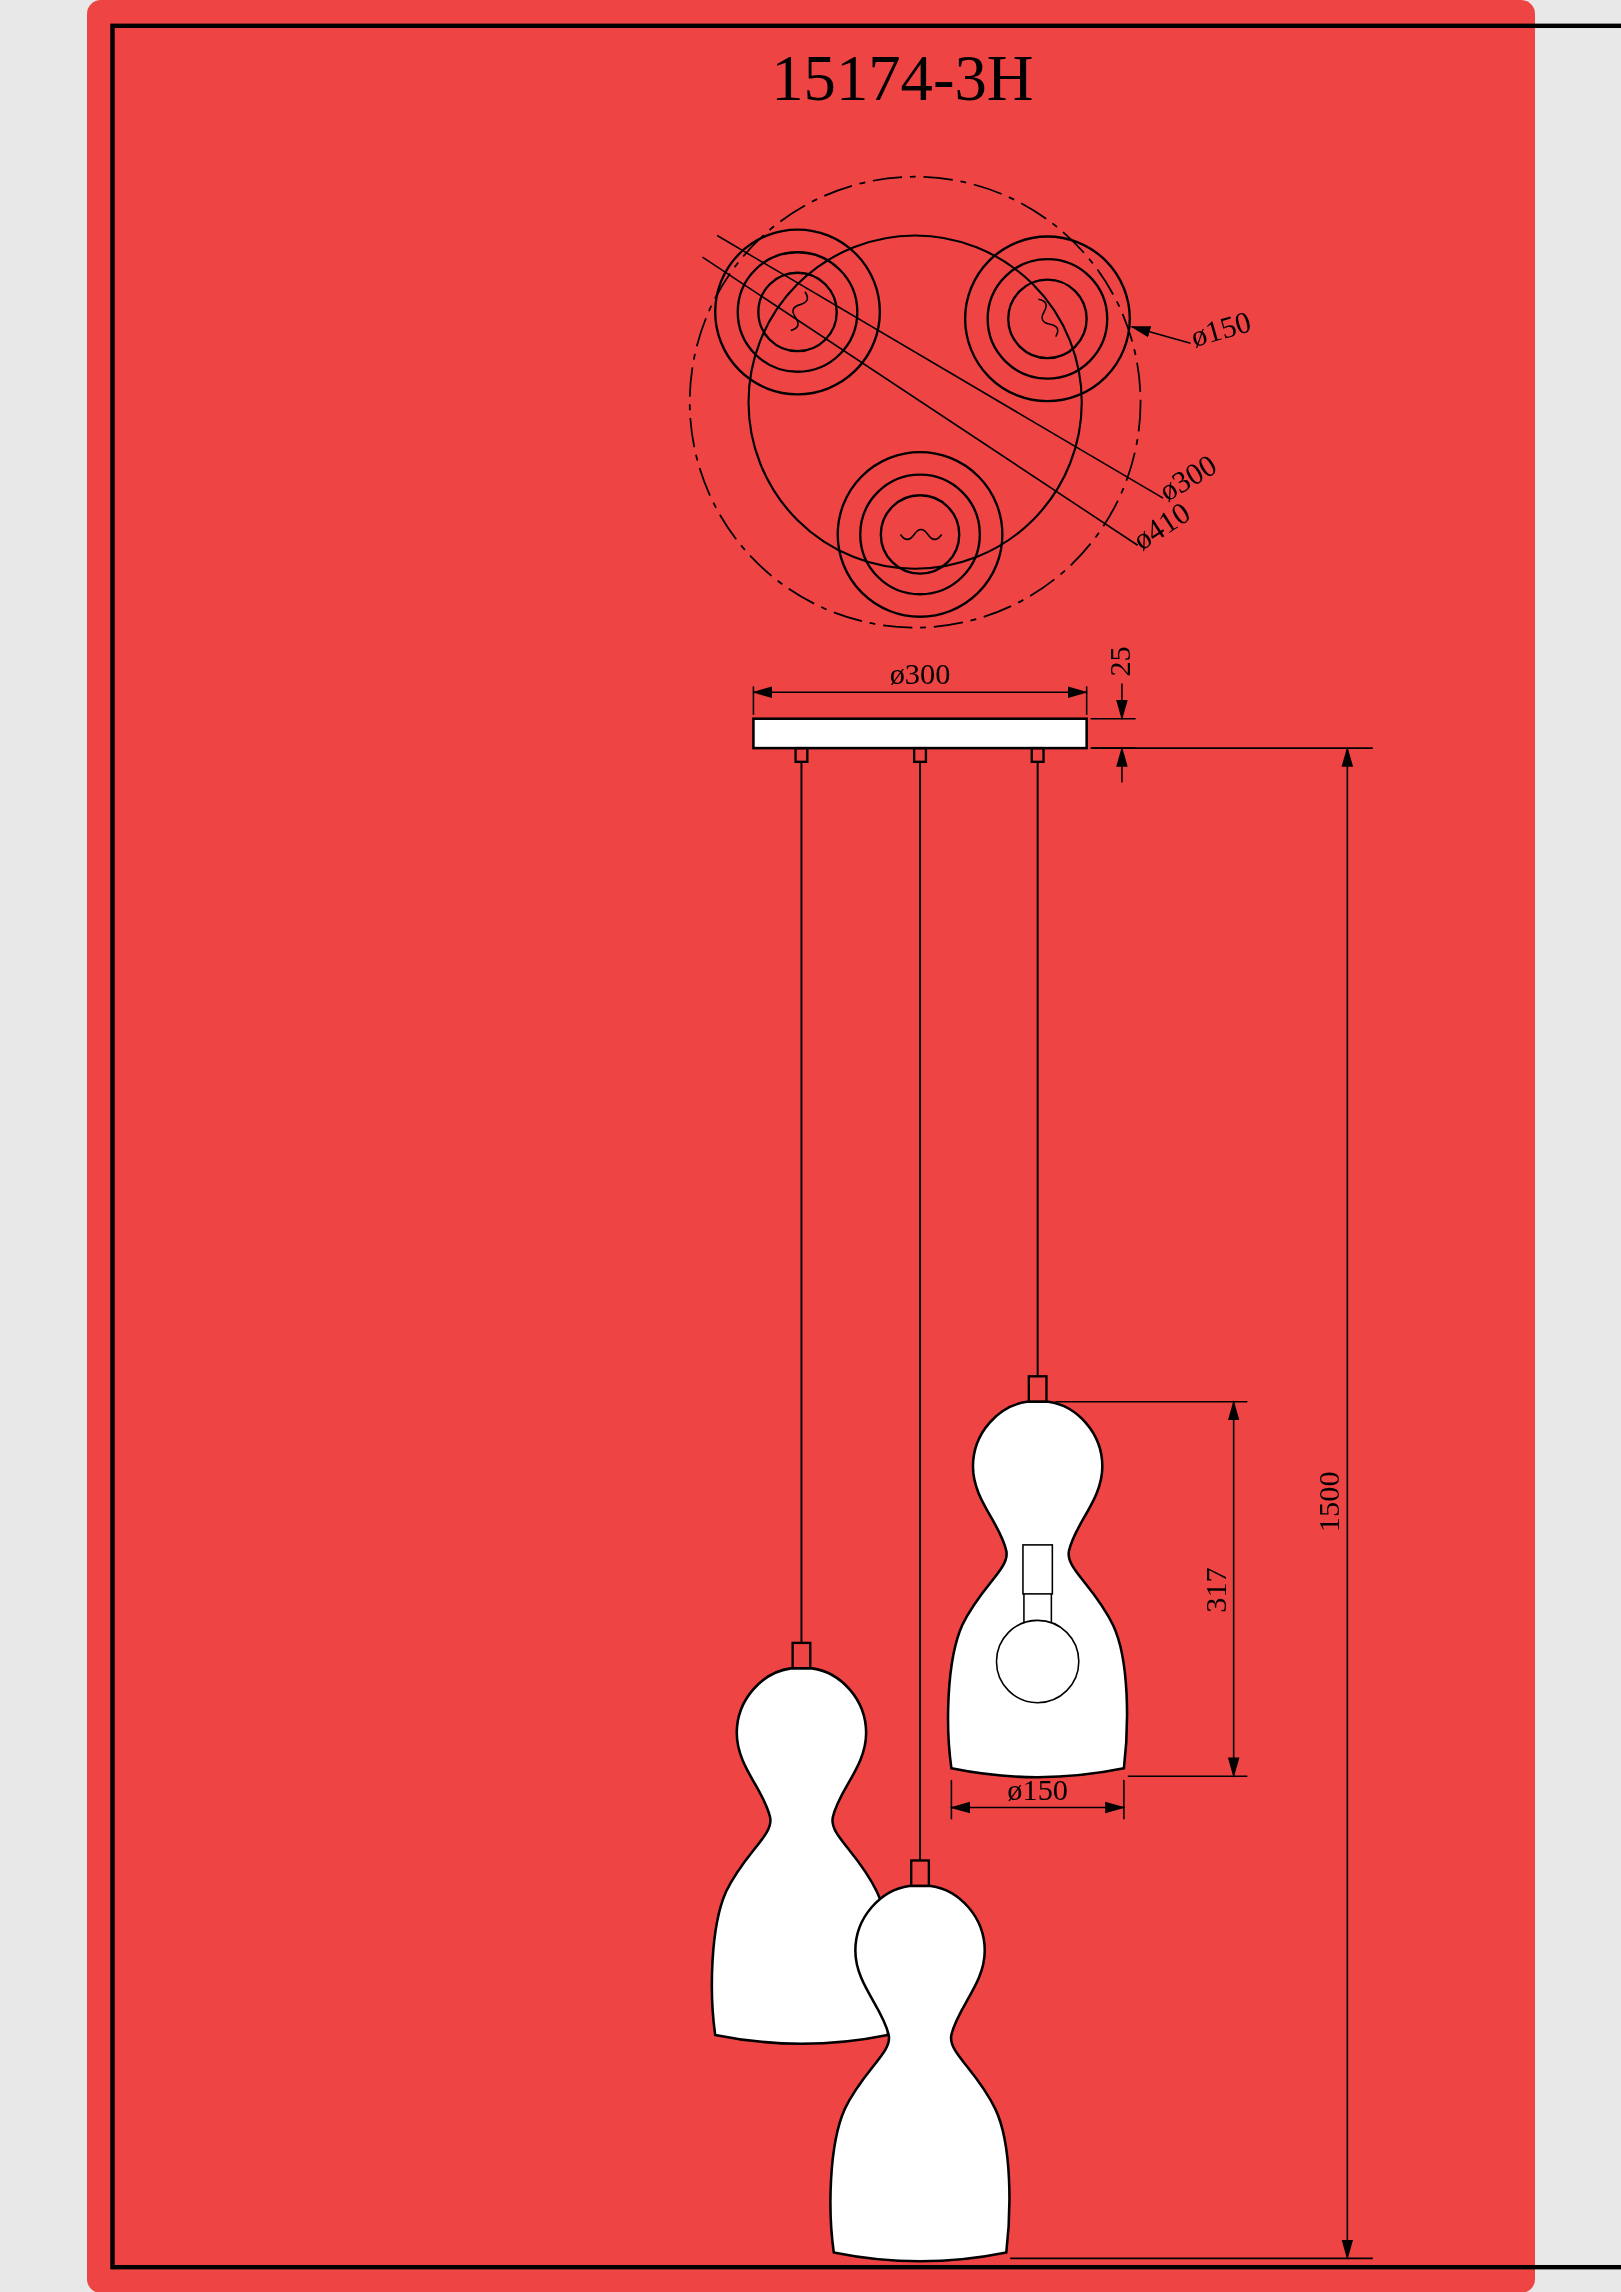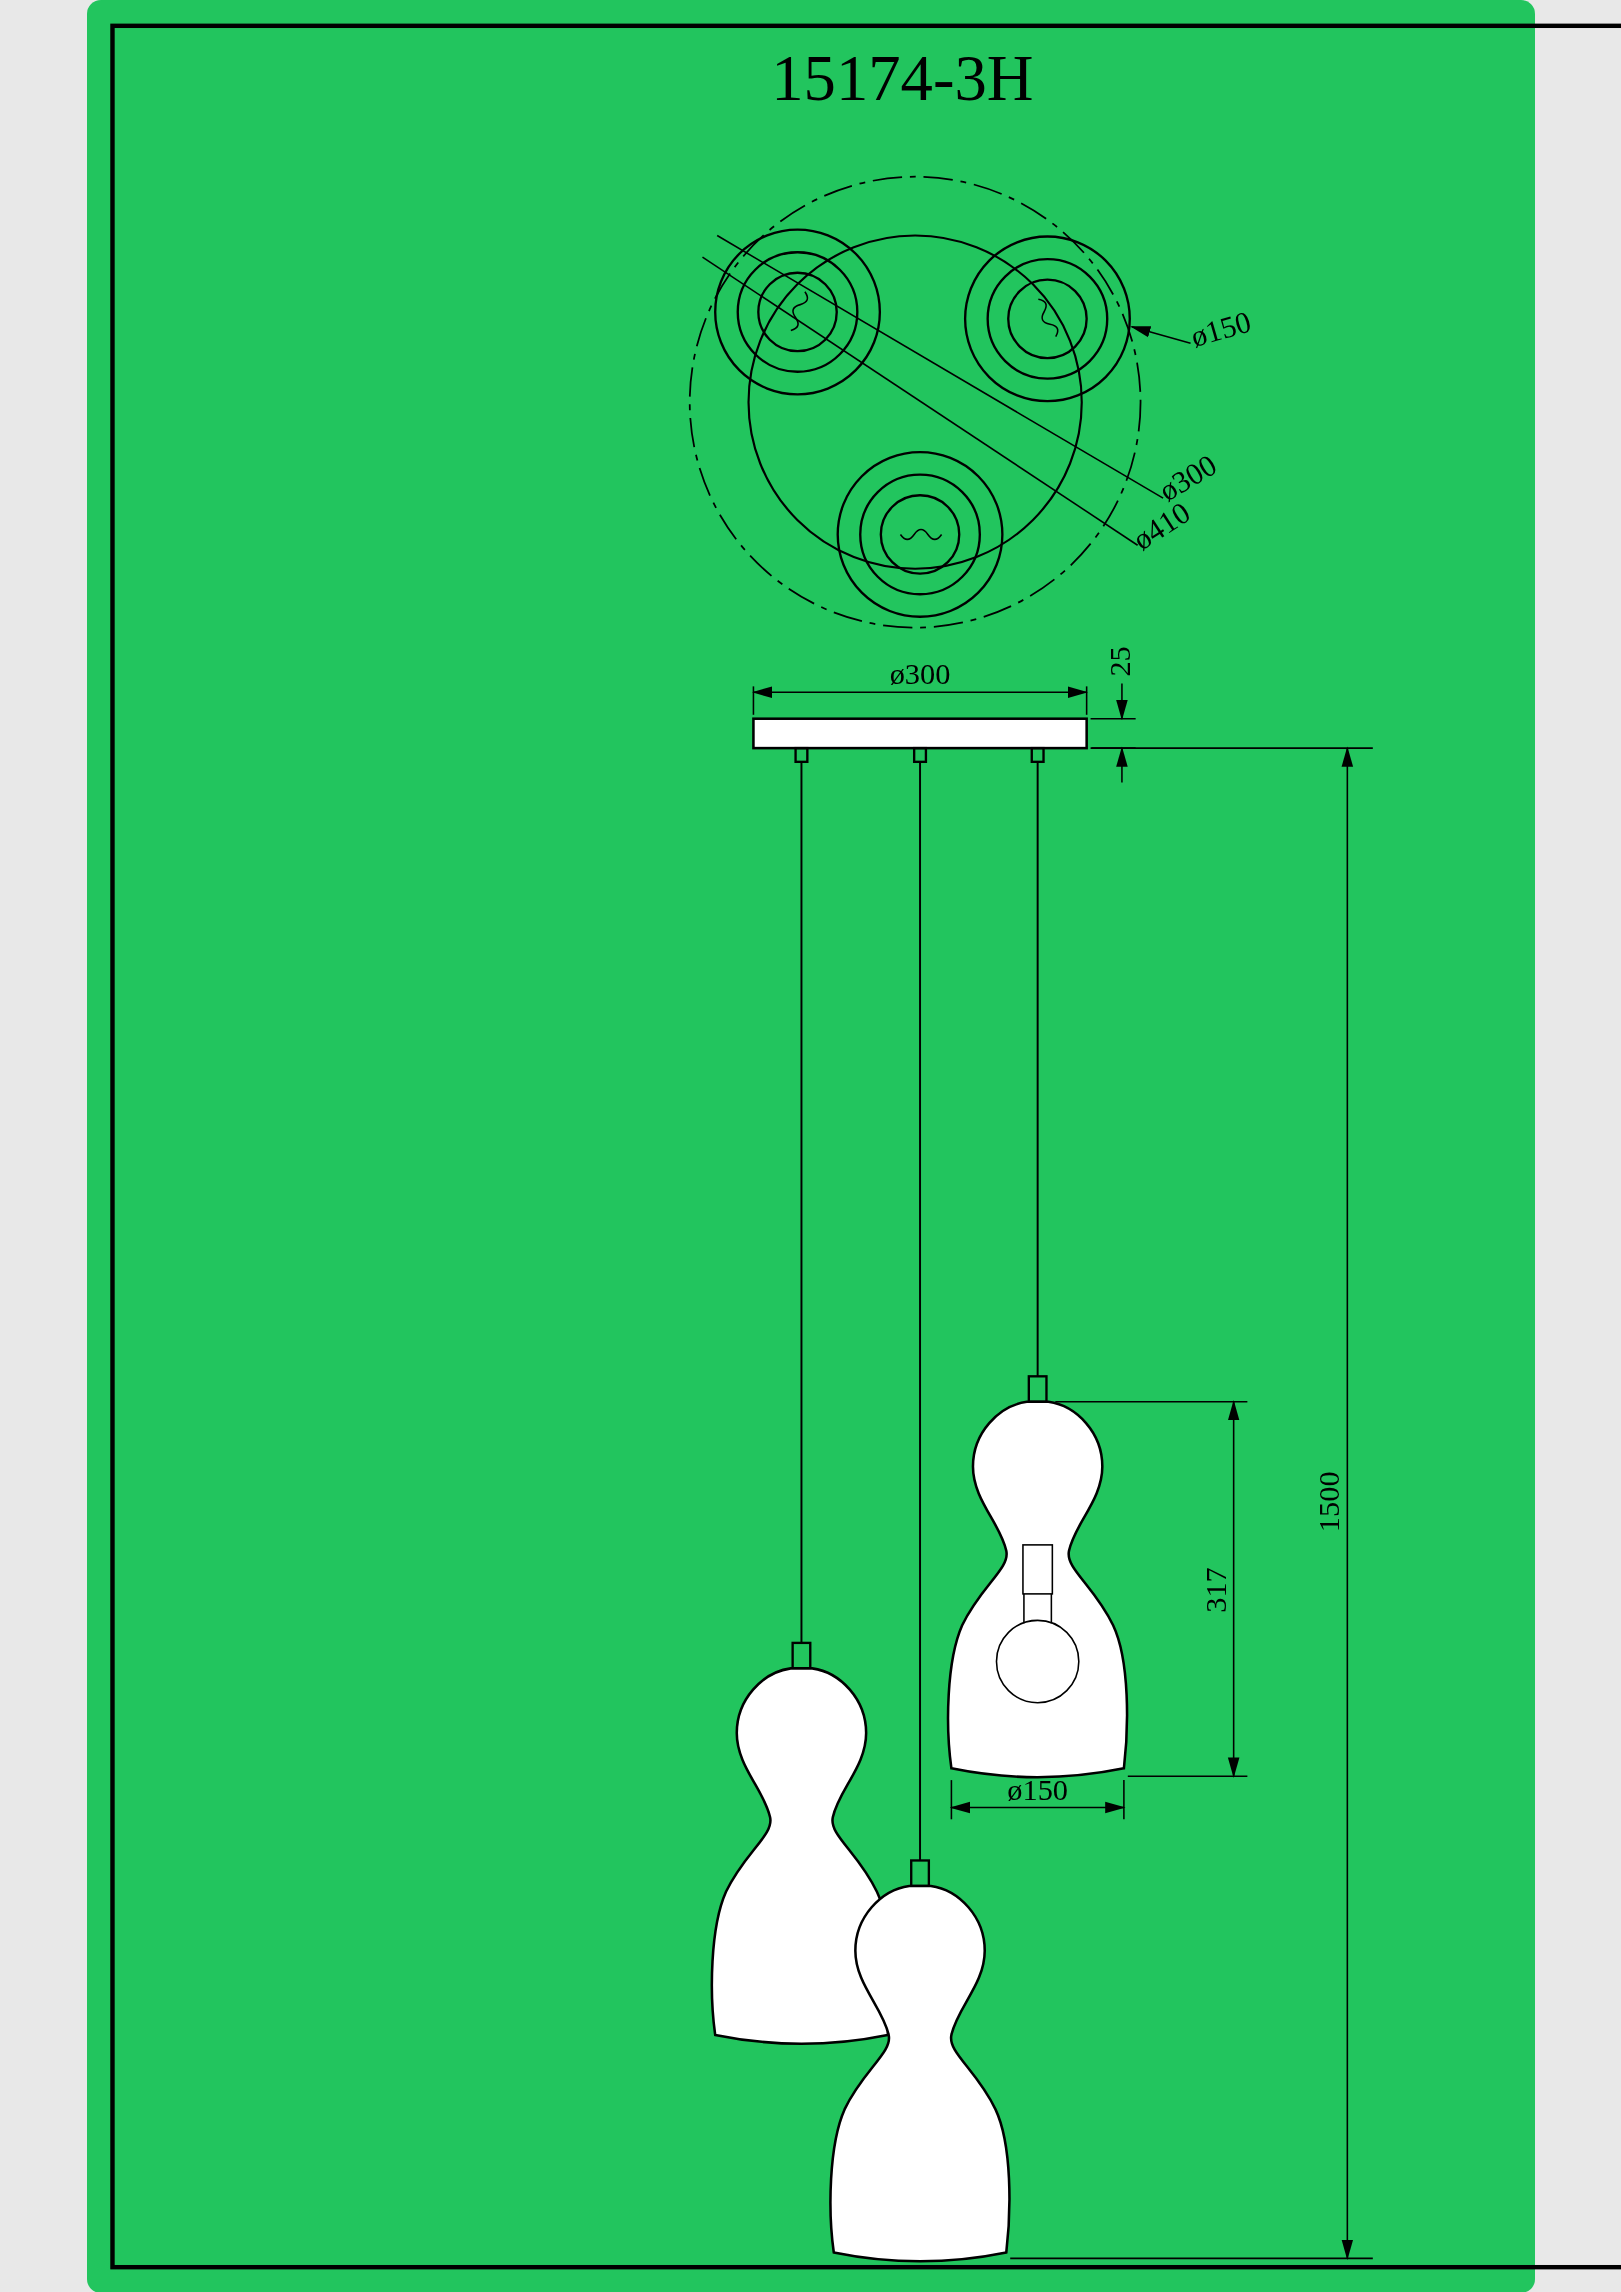--- a/index.html
+++ b/index.html
@@ -1,19 +1,19 @@
 <!DOCTYPE html>
 <html><head>
 <meta charset="utf-8">
 <style>
   html,body{margin:0;padding:0;background:#e8e8e8;}
   .page{
     position:relative;
     width:1448px;height:2293px;
-    background:#22c55e;
+    background:#ef4444;
     margin:0 auto;
     font-family:"Liberation Serif", serif;
     border-radius:14px;
   }
   svg{position:absolute;left:0;top:0;}
   .outline{fill:none;stroke:#000;stroke-width:2.4;}
   .thin{fill:none;stroke:#000;stroke-width:1.6;}
   .cord{fill:none;stroke:#000;stroke-width:2;}
   .shade{fill:#ffffff;stroke:#000;stroke-width:2.6;}
   .dimtext{font-family:"Liberation Serif", serif;font-size:31px;fill:#000;}

